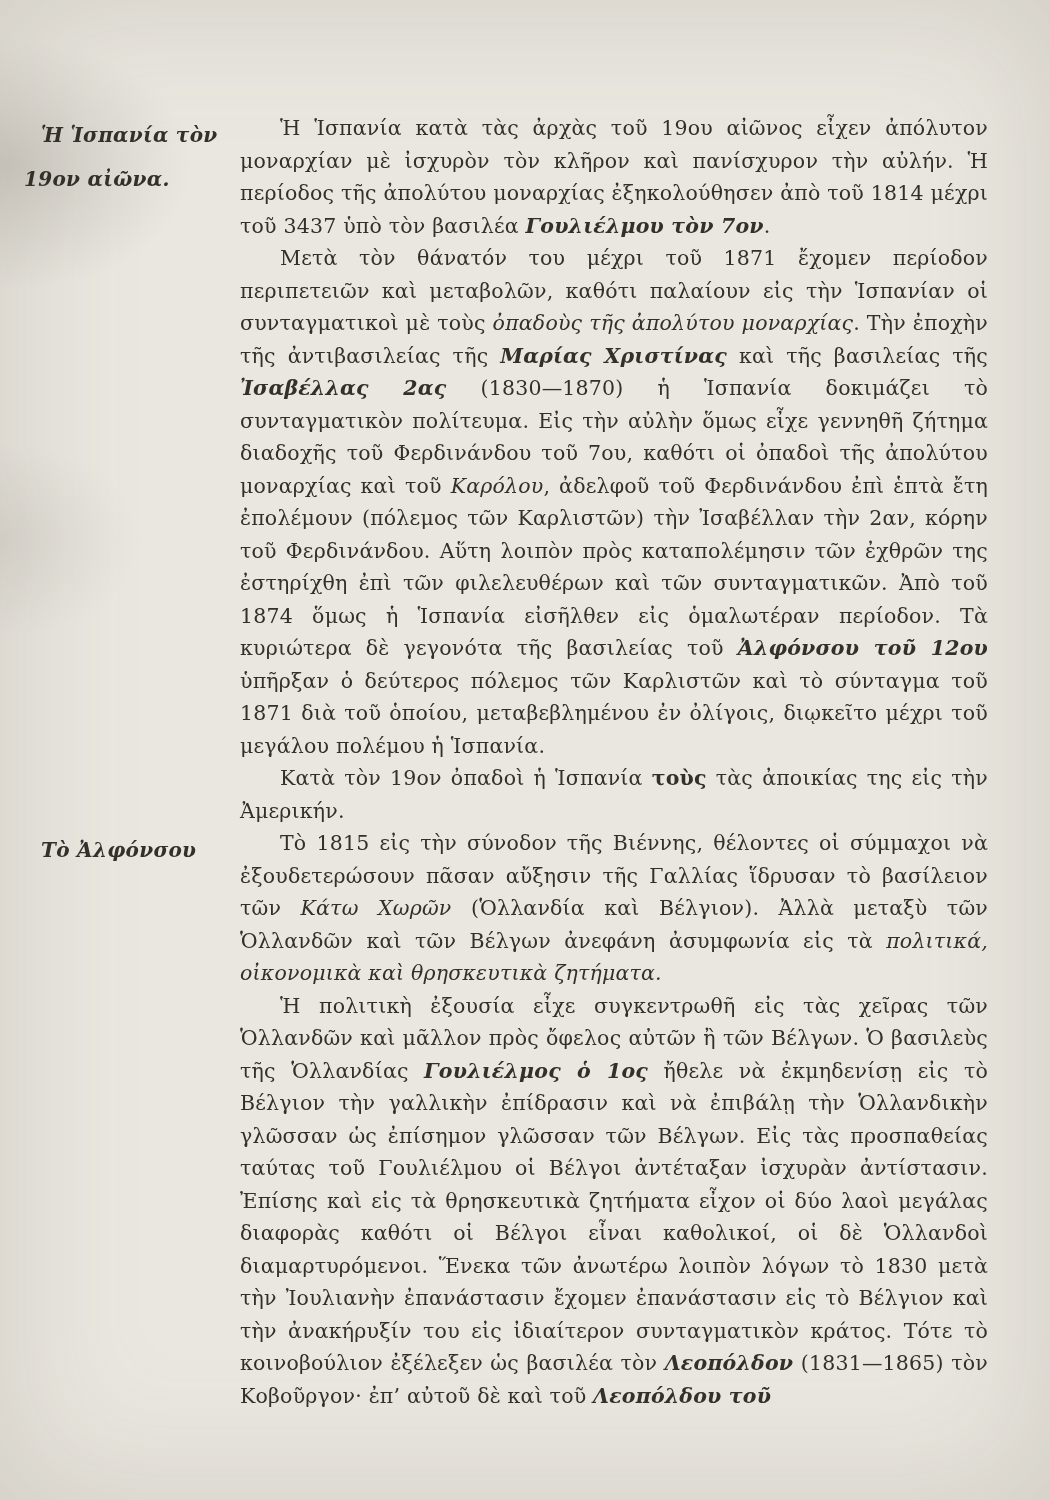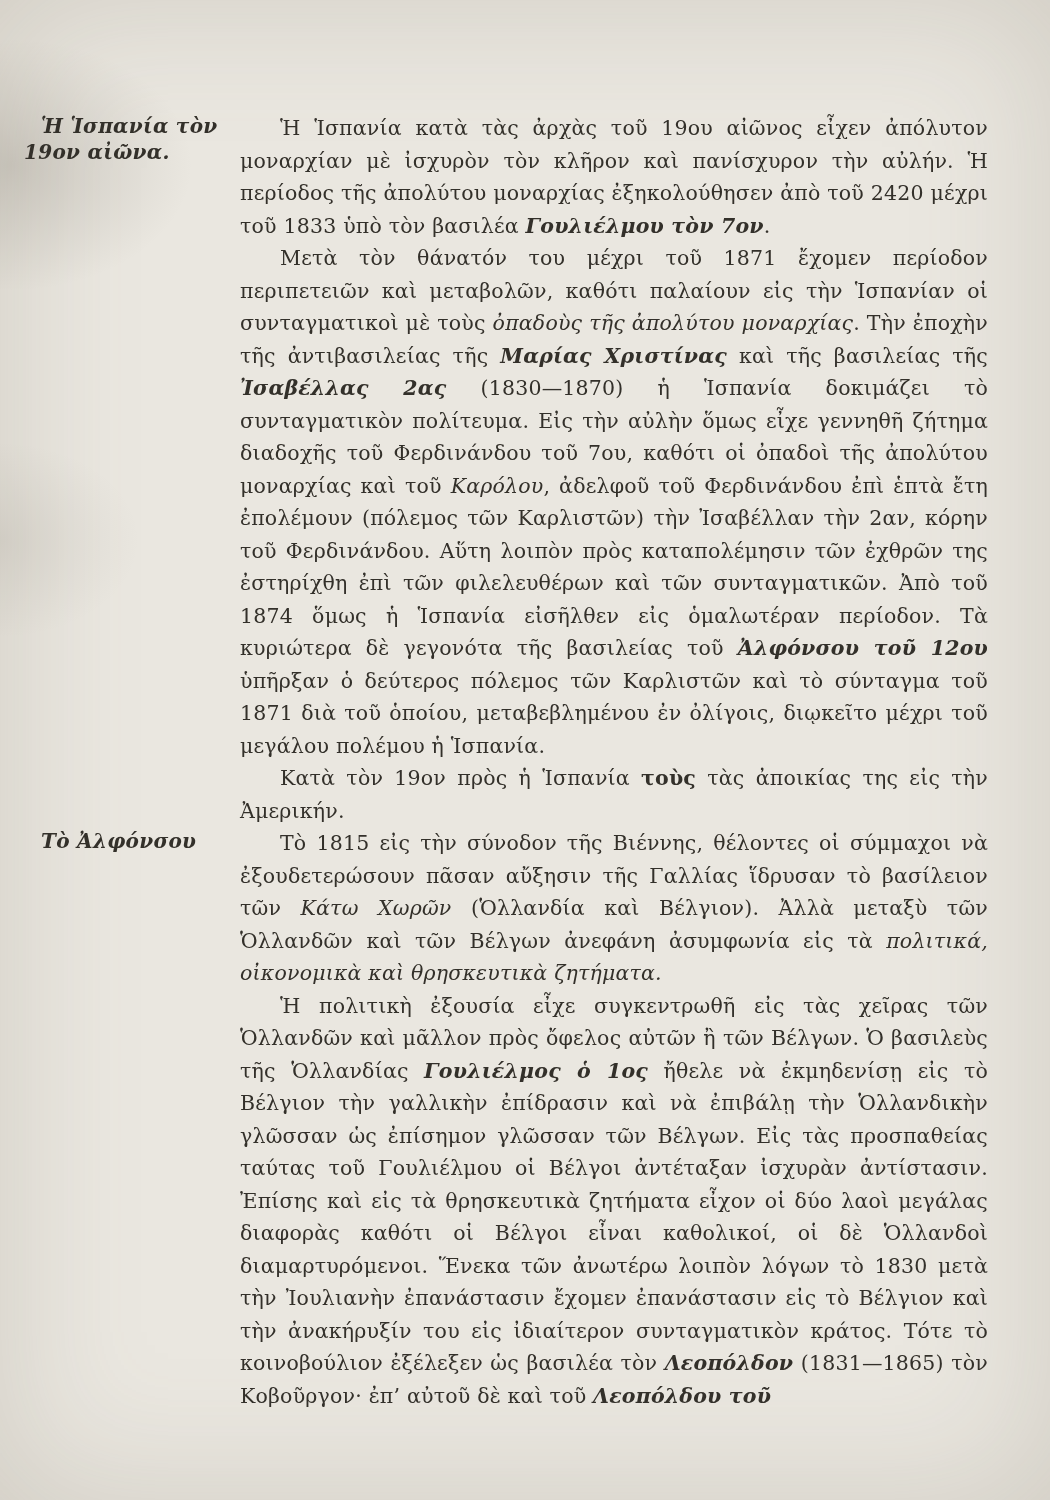--- a/index.html
+++ b/index.html
@@ -41,21 +41,21 @@
   }
   .section { position: relative; }
   .margin-note {
     position: absolute;
     left: -216px;
     top: 1px;
     width: 196px;
     font-weight: bold;
     font-style: italic;
     font-size: 20px;
-    line-height: 26px;
+    line-height: 44px;
     text-indent: 17px;
     text-align: left;
     letter-spacing: 0.3px;
   }
   .para {
     margin: 0;
     text-indent: 40px;
   }
   .seg-n  { font-style: normal; font-weight: normal; }
   .seg-i  { font-style: italic; }
@@ -73,23 +73,23 @@
   }
 </style>
 </head>
 <body>
 
 <div class="page">
   <div class="content">
 
     <div class="section">
       <div class="margin-note">Ἡ Ἱσπανία τὸν 19ον αἰῶνα.</div>
-      <p class="para"><span class="seg-n">Ἡ Ἱσπανία κατὰ τὰς ἀρχὰς τοῦ 19ου αἰῶνος εἶχεν ἀπόλυτον μοναρχίαν μὲ ἰσχυρὸν τὸν κλῆρον καὶ πανίσχυρον τὴν αὐλήν. Ἡ περίοδος τῆς ἀπολύτου μοναρχίας ἐξηκολούθησεν ἀπὸ τοῦ 2420 μέχρι τοῦ 1833 ὑπὸ τὸν βασιλέα </span><span class="seg-bi">Γουλιέλμου τὸν 7ον</span><span class="seg-n">.</span></p>
+      <p class="para"><span class="seg-n">Ἡ Ἱσπανία κατὰ τὰς ἀρχὰς τοῦ 19ου αἰῶνος εἶχεν ἀπόλυτον μοναρχίαν μὲ ἰσχυρὸν τὸν κλῆρον καὶ πανίσχυρον τὴν αὐλήν. Ἡ περίοδος τῆς ἀπολύτου μοναρχίας ἐξηκολούθησεν ἀπὸ τοῦ 1814 μέχρι τοῦ 3437 ὑπὸ τὸν βασιλέα </span><span class="seg-bi">Γουλιέλμου τὸν 7ον</span><span class="seg-n">.</span></p>
       <p class="para"><span class="seg-n">Μετὰ τὸν θάνατόν του μέχρι τοῦ 1871 ἔχομεν περίοδον περιπετειῶν καὶ μεταβολῶν, καθότι παλαίουν εἰς τὴν Ἱσπανίαν οἱ συνταγματικοὶ μὲ τοὺς </span><span class="seg-i">ὀπαδοὺς τῆς ἀπολύτου μοναρχίας</span><span class="seg-n">. Τὴν ἐποχὴν τῆς ἀντιβασιλείας τῆς </span><span class="seg-bi">Μαρίας Χριστίνας</span><span class="seg-n"> καὶ τῆς βασιλείας τῆς </span><span class="seg-bi">Ἰσαβέλλας 2ας</span><span class="seg-n"> (1830—1870) ἡ Ἱσπανία δοκιμάζει τὸ συνταγματικὸν πολίτευμα. Εἰς τὴν αὐλὴν ὅμως εἶχε γεννηθῆ ζήτημα διαδοχῆς τοῦ Φερδινάνδου τοῦ 7ου, καθότι οἱ ὀπαδοὶ τῆς ἀπολύτου μοναρχίας καὶ τοῦ </span><span class="seg-i">Καρόλου</span><span class="seg-n">, ἀδελφοῦ τοῦ Φερδινάνδου ἐπὶ ἑπτὰ ἔτη ἐπολέμουν (πόλεμος τῶν Καρλιστῶν) τὴν Ἰσαβέλλαν τὴν 2αν, κόρην τοῦ Φερδινάνδου. Αὕτη λοιπὸν πρὸς καταπολέμησιν τῶν ἐχθρῶν της ἐστηρίχθη ἐπὶ τῶν φιλελευθέρων καὶ τῶν συνταγματικῶν. Ἀπὸ τοῦ 1874 ὅμως ἡ Ἱσπανία εἰσῆλθεν εἰς ὁμαλωτέραν περίοδον. Τὰ κυριώτερα δὲ γεγονότα τῆς βασιλείας τοῦ </span><span class="seg-bi">Ἀλφόνσου τοῦ 12ου</span><span class="seg-n"> ὑπῆρξαν ὁ δεύτερος πόλεμος τῶν Καρλιστῶν καὶ τὸ σύνταγμα τοῦ 1871 διὰ τοῦ ὁποίου, μεταβεβλημένου ἐν ὀλίγοις, διῳκεῖτο μέχρι τοῦ μεγάλου πολέμου ἡ Ἱσπανία.</span></p>
-      <p class="para"><span class="seg-n">Κατὰ τὸν 19ον πρὸς ἡ Ἱσπανία </span><span class="seg-b">τοὺς</span><span class="seg-n"> τὰς ἀποικίας της εἰς τὴν Ἀμερικήν.</span></p>
+      <p class="para"><span class="seg-n">Κατὰ τὸν 19ον ὀπαδοὶ ἡ Ἱσπανία </span><span class="seg-b">τοὺς</span><span class="seg-n"> τὰς ἀποικίας της εἰς τὴν Ἀμερικήν.</span></p>
     </div>
 
     <div class="section">
       <div class="margin-note">Τὸ Ἀλφόνσου</div>
       <p class="para"><span class="seg-n">Τὸ 1815 εἰς τὴν σύνοδον τῆς Βιέννης, θέλοντες οἱ σύμμαχοι νὰ ἐξουδετερώσουν πᾶσαν αὔξησιν τῆς Γαλλίας ἵδρυσαν τὸ βασίλειον τῶν </span><span class="seg-i">Κάτω Χωρῶν</span><span class="seg-n"> (Ὁλλανδία καὶ Βέλγιον). Ἀλλὰ μεταξὺ τῶν Ὁλλανδῶν καὶ τῶν Βέλγων ἀνεφάνη ἀσυμφωνία εἰς τὰ </span><span class="seg-i">πολιτικά, οἰκονομικὰ καὶ θρησκευτικὰ ζητήματα.</span></p>
       <p class="para"><span class="seg-n">Ἡ πολιτικὴ ἐξουσία εἶχε συγκεντρωθῆ εἰς τὰς χεῖρας τῶν Ὁλλανδῶν καὶ μᾶλλον πρὸς ὄφελος αὐτῶν ἢ τῶν Βέλγων. Ὁ βασιλεὺς τῆς Ὁλλανδίας </span><span class="seg-bi">Γουλιέλμος ὁ 1ος</span><span class="seg-n"> ἤθελε νὰ ἐκμηδενίσῃ εἰς τὸ Βέλγιον τὴν γαλλικὴν ἐπίδρασιν καὶ νὰ ἐπιβάλῃ τὴν Ὁλλανδικὴν γλῶσσαν ὡς ἐπίσημον γλῶσσαν τῶν Βέλγων. Εἰς τὰς προσπαθείας ταύτας τοῦ Γουλιέλμου οἱ Βέλγοι ἀντέταξαν ἰσχυρὰν ἀντίστασιν. Ἐπίσης καὶ εἰς τὰ θρησκευτικὰ ζητήματα εἶχον οἱ δύο λαοὶ μεγάλας διαφορὰς καθότι οἱ Βέλγοι εἶναι καθολικοί, οἱ δὲ Ὁλλανδοὶ διαμαρτυρόμενοι. Ἕνεκα τῶν ἀνωτέρω λοιπὸν λόγων τὸ 1830 μετὰ τὴν Ἰουλιανὴν ἐπανάστασιν ἔχομεν ἐπανάστασιν εἰς τὸ Βέλγιον καὶ τὴν ἀνακήρυξίν του εἰς ἰδιαίτερον συνταγματικὸν κράτος. Τότε τὸ κοινοβούλιον ἐξέλεξεν ὡς βασιλέα τὸν </span><span class="seg-bi">Λεοπόλδον</span><span class="seg-n"> (1831—1865) τὸν Κοβοῦργον· ἐπ’ αὐτοῦ δὲ καὶ τοῦ </span><span class="seg-bi">Λεοπόλδου τοῦ</span></p>
     </div>
 
   </div>
 

